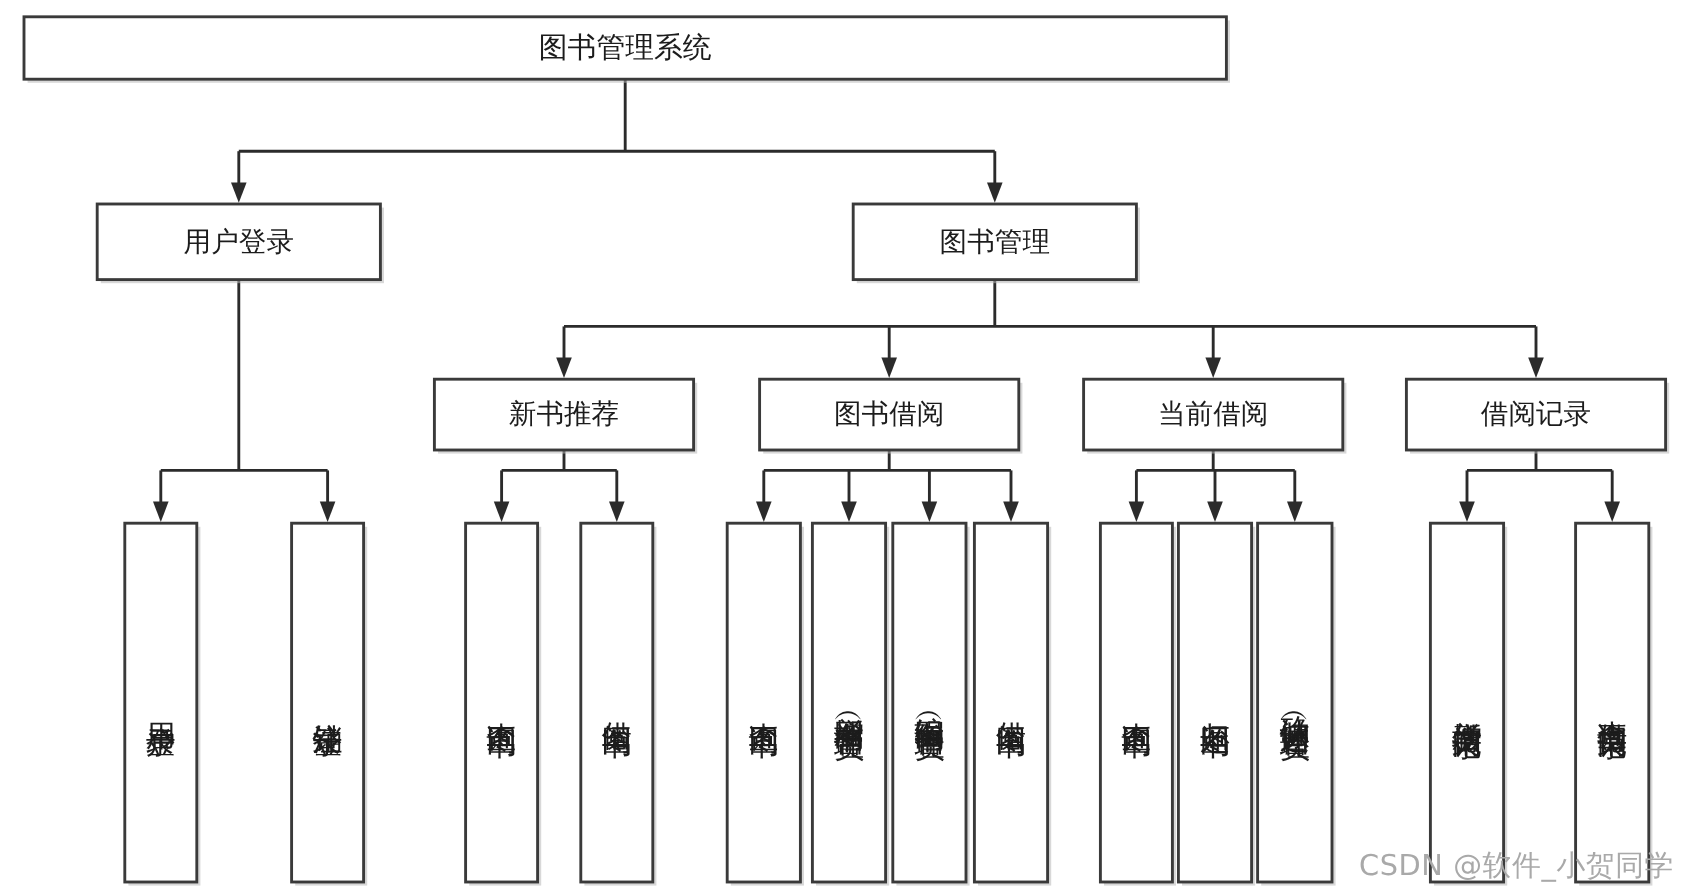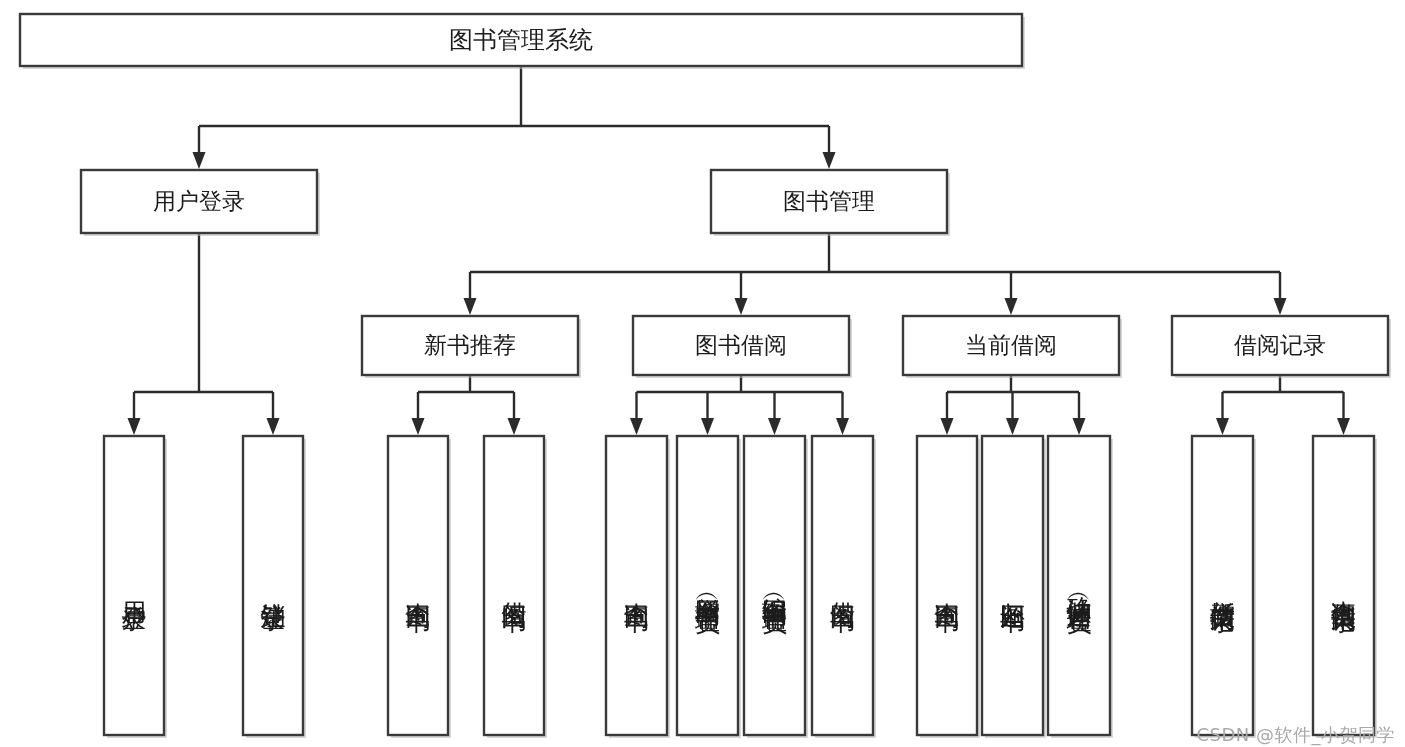--- a/index.html
+++ b/index.html
@@ -67,23 +67,23 @@
     color: #1c1c1c;
     display: flex;
     align-items: center;
     justify-content: center;
     white-space: nowrap;
     pointer-events: none;
   }
   .watermark {
     position: absolute;
     right: 10px;
-    bottom: 0;
-    font-family: "DejaVu Sans", "Liberation Sans", sans-serif;
-    font-size: 18px;
+    bottom: 10px;
+    font-family: "DejaVu Sans", "Liberation Sans", sans-serif;
+    font-size: 24px;
     color: #a9a9a9;
     letter-spacing: 0.5px;
     white-space: nowrap;
   }
 </style>
 </head>
 <body>
 
 <div id="diagram-root">
 

